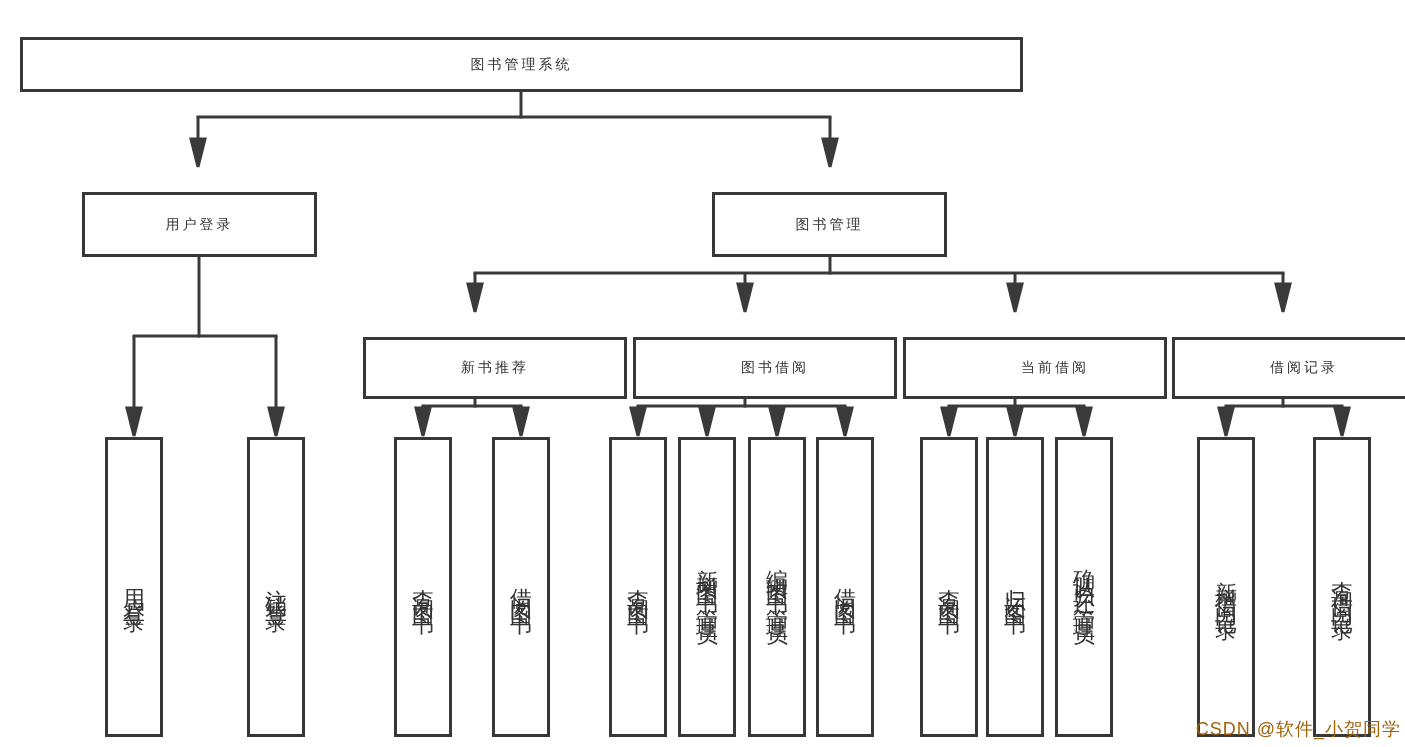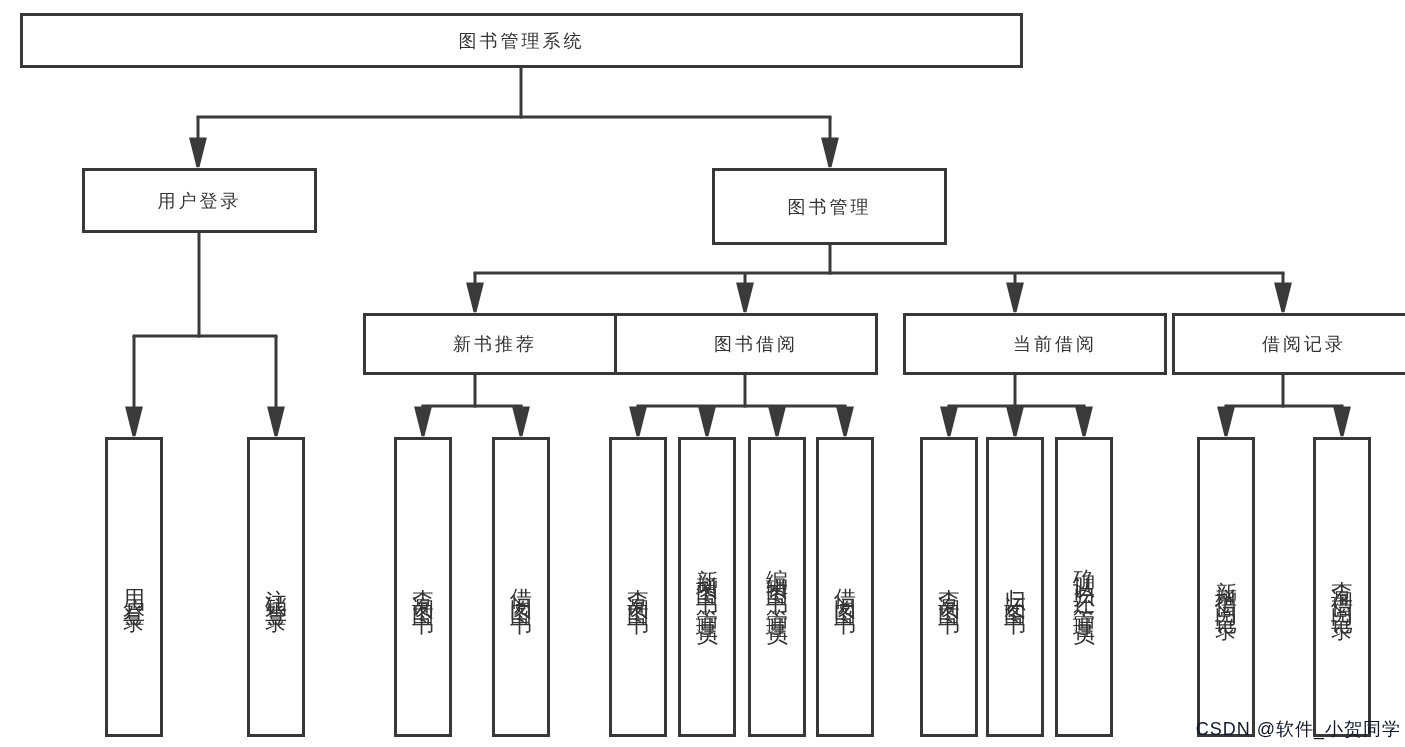--- a/index.html
+++ b/index.html
@@ -8,39 +8,39 @@
   .stage {
     position:relative; width:1405px; height:747px;
     background:#ffffff; overflow:hidden;
   }
   .connectors { position:absolute; left:0; top:0; width:1405px; height:747px; }
   .box {
     position:absolute; border:3px solid #383838; background:#ffffff;
     color:#333333; display:flex; align-items:center; justify-content:center;
     text-align:center;
   }
-  .hbox { font-size:18px; letter-spacing:3px; white-space:nowrap; }
+  .hbox { font-size:14px; letter-spacing:3px; white-space:nowrap;margin-top:24px; }
   .root  { left:20px;  top:13px;  width:1003px; height:55px; }
   .l2a   { left:82px;  top:168px; width:235px;  height:65px; }
-  .l2b   { left:712px; top:168px; width:235px;  height:77px; }
+  .l2b   { left:712px; top:168px; width:235px;  height:65px; }
   .l3    { top:313px; width:264px; height:62px; }
-  .l3a   { left:363px; }  .l3b { left:614px;padding-left:20px; }  .l3c { left:903px;padding-left:40px; }  .l3d { left:1172px; }
+  .l3a   { left:363px; }  .l3b { left:633px;padding-left:20px; }  .l3c { left:903px;padding-left:40px; }  .l3d { left:1172px; }
   .vbox {
     top:437px; width:58px; height:300px;
     writing-mode:vertical-lr; -webkit-writing-mode:vertical-lr;
     font-size:22px; letter-spacing:8px; line-height:1;
   }
   .v1  { left:105px; }  .v2  { left:247px; }
   .v3  { left:394px; }  .v4  { left:492px; }
   .v5  { left:609px; }  .v6  { left:678px; }  .v7  { left:748px; }  .v8  { left:816px; }
   .v9  { left:920px; }  .v10 { left:986px; }  .v11 { left:1055px; }
   .v12 { left:1197px; } .v13 { left:1313px; }
   .watermark {
     position:absolute; right:4px; bottom:6px;
-    color:#0f172a; font-size:18px; letter-spacing:1px; white-space:nowrap;
+    color:#a16207; font-size:18px; letter-spacing:1px; white-space:nowrap;
   }
 </style>
 </head>
 <body>
 
 <div class="stage">
 
   <svg class="connectors" viewBox="0 0 1405 747" xmlns="http://www.w3.org/2000/svg">
     <g stroke="#3a3a3a" stroke-width="3" fill="#3a3a3a">
 

